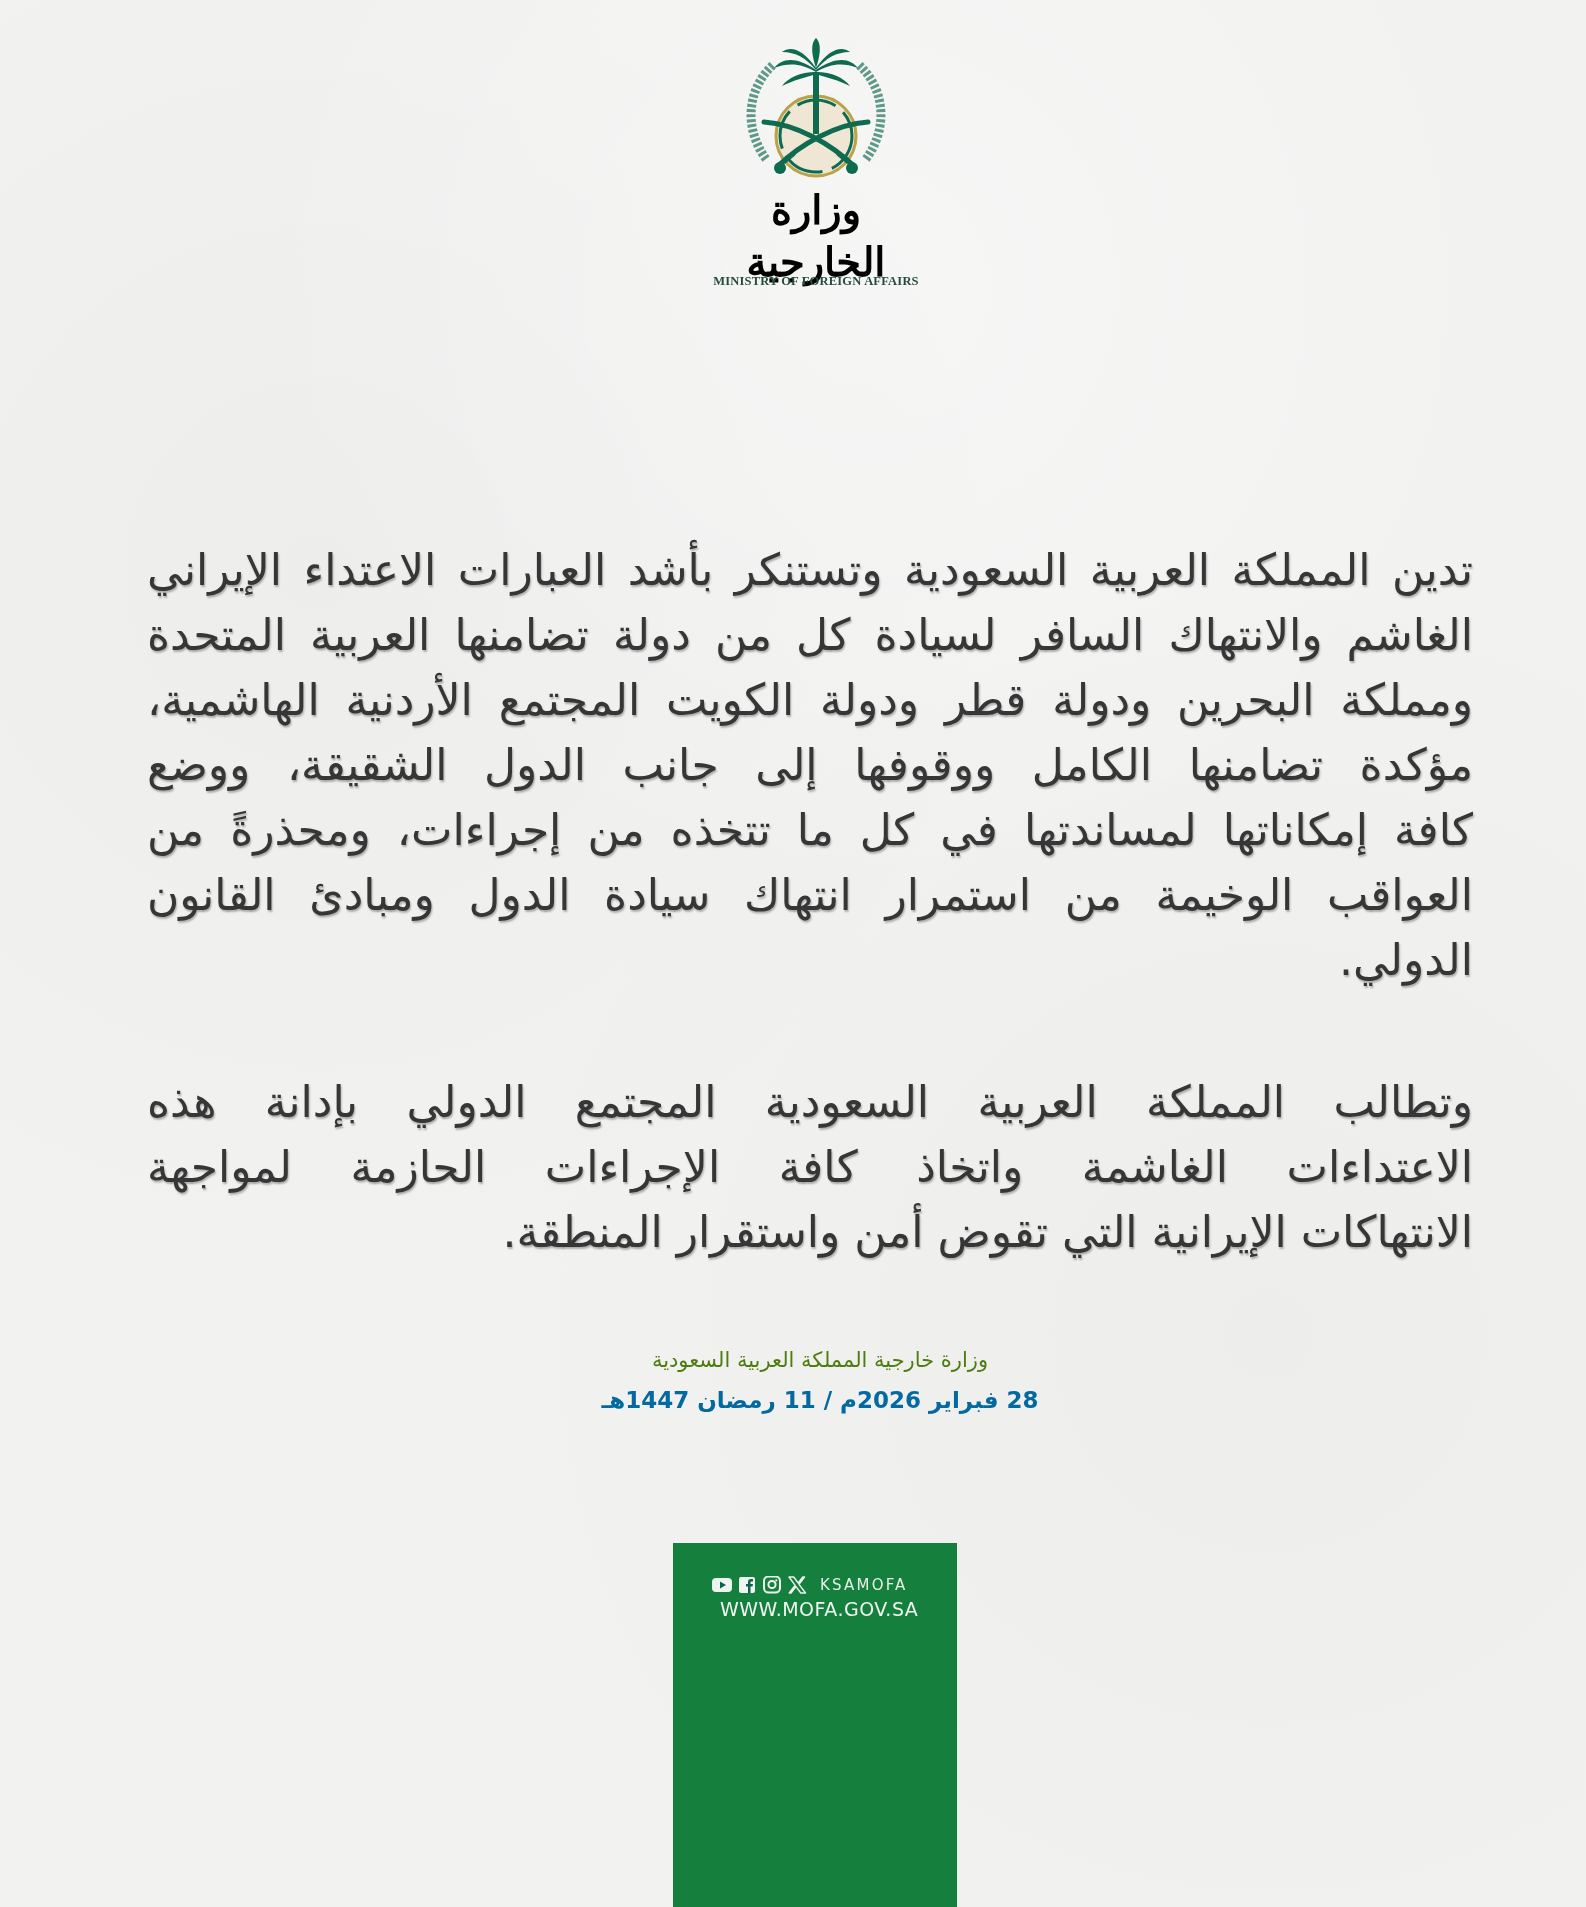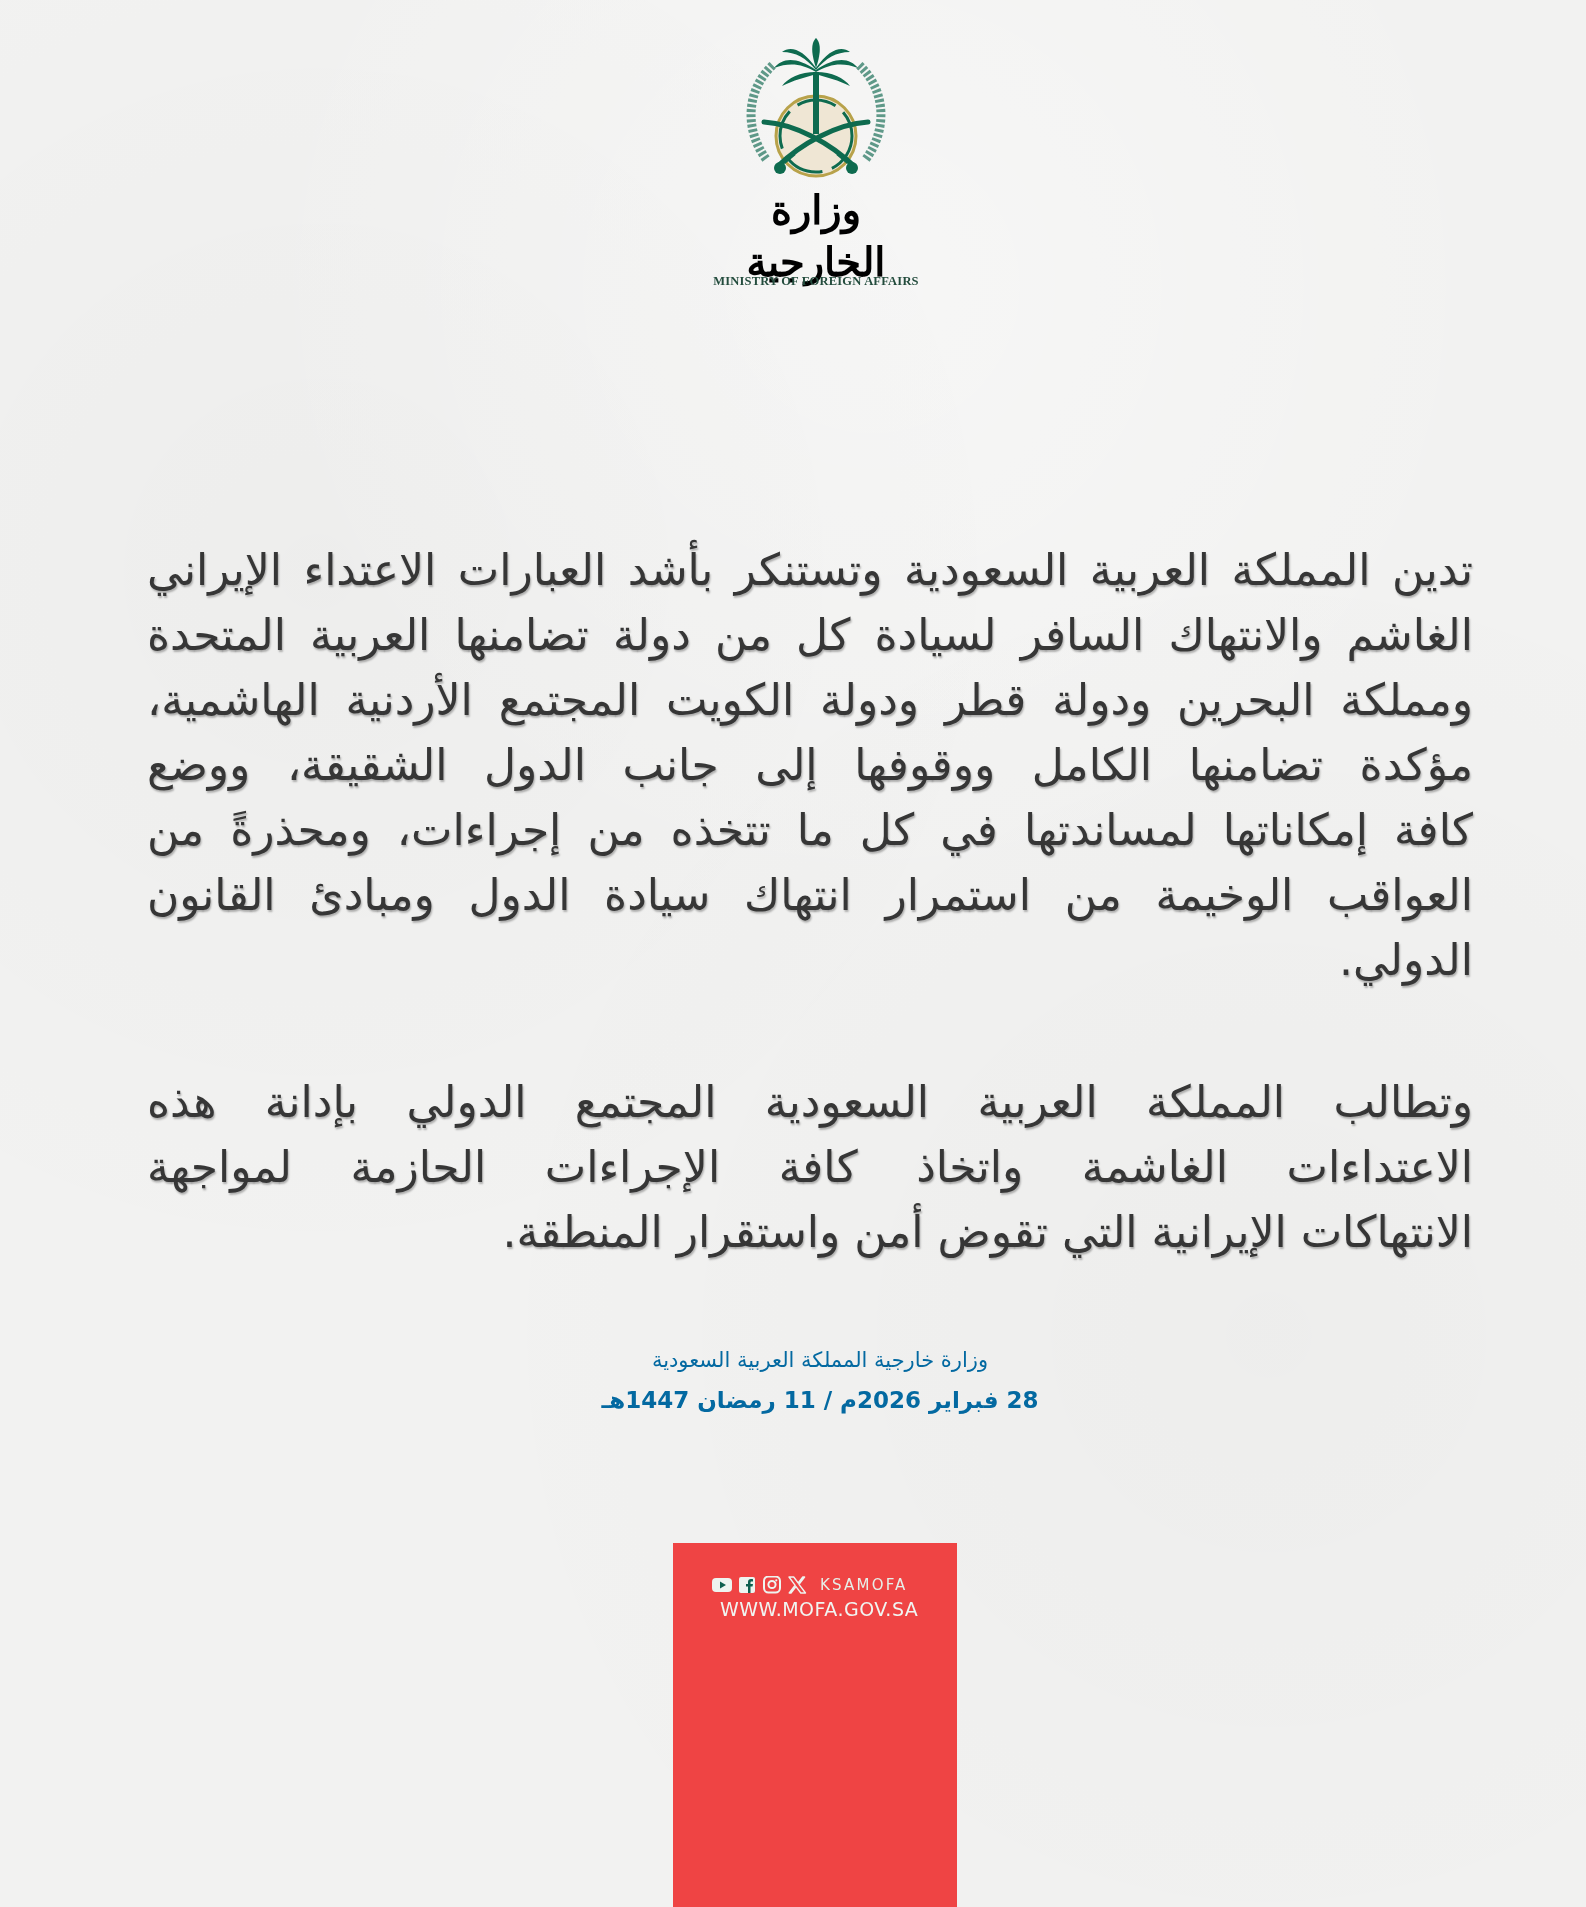--- a/index.html
+++ b/index.html
@@ -101,37 +101,37 @@
       text-align: center;
       color: #1d5a45;
       font-family: "DejaVu Sans", sans-serif;
       font-weight: bold;
     }
     .signature .sig-org {
       display: block;
       font-size: 21px;
       line-height: 40px;
       font-weight: normal;
-      color: #0369a1;
+      color: #4d7c0f;
     }
     .signature .sig-date {
       display: block;
       font-size: 23px;
       line-height: 40px;
       color: #0369a1;
     }
 
     
     .footer-panel {
       position: absolute;
       left: 673px;
       top: 1543px;
       width: 284px;
       height: 364px;
-      background: #ef4444;
+      background: #15803d;
     }
     .social-row {
       position: absolute;
       left: 39px;
       top: 32px;
       height: 20px;
       display: flex;
       align-items: center;
       gap: 5px;
     }

